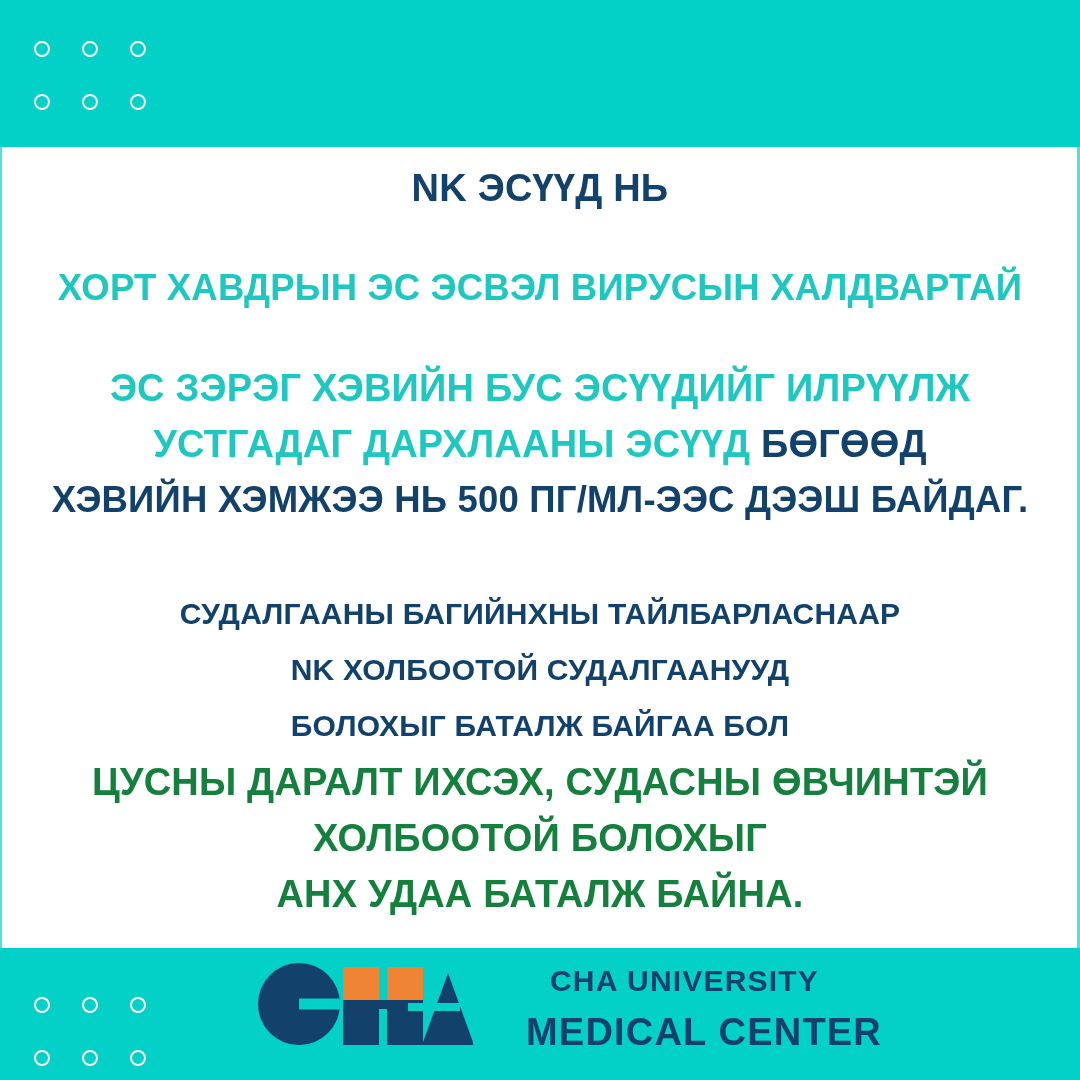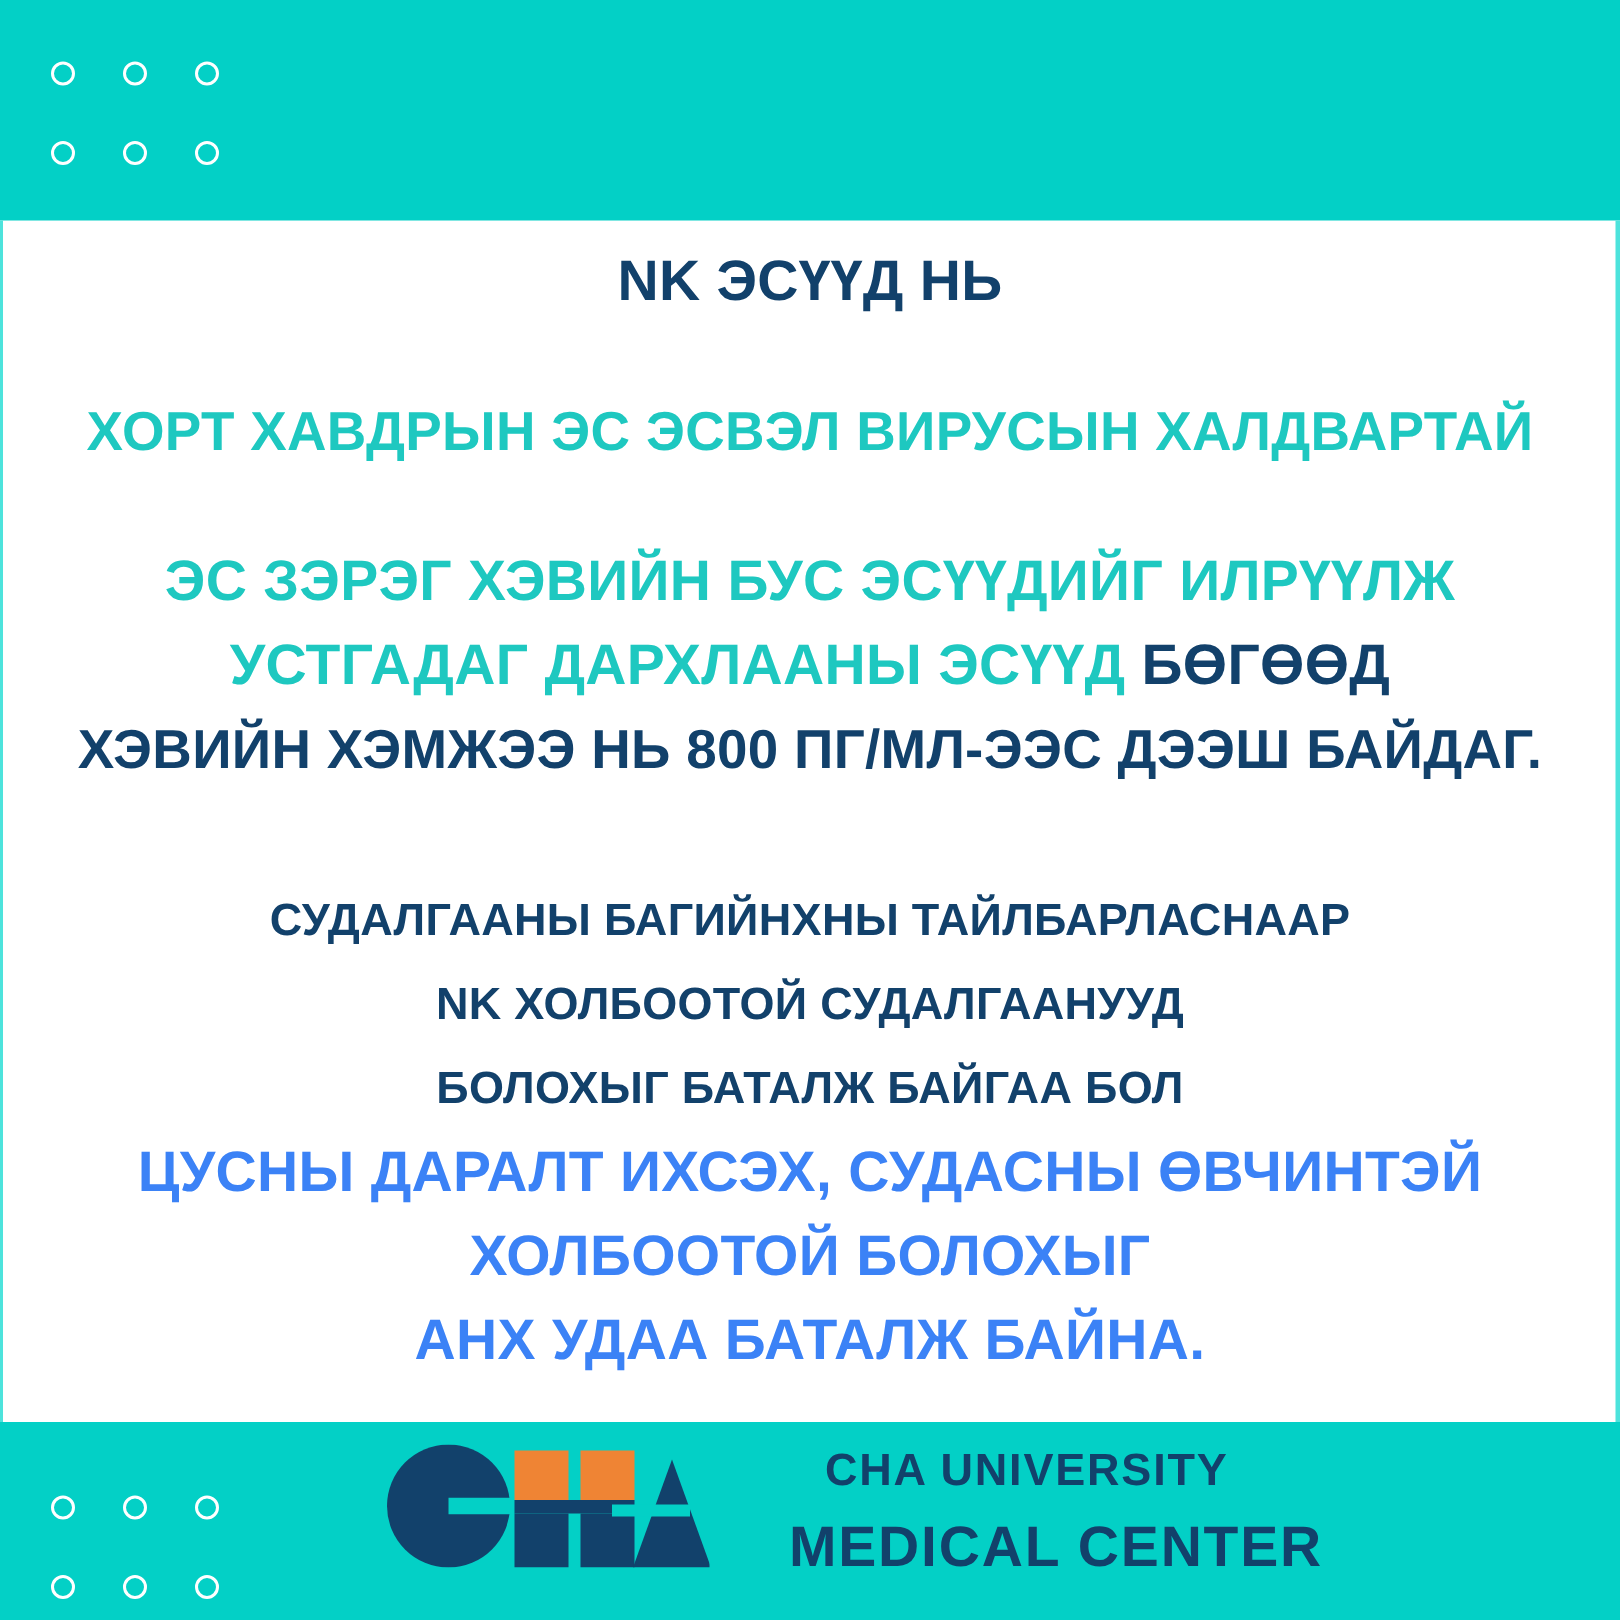--- a/index.html
+++ b/index.html
@@ -76,21 +76,21 @@
   }
   .para { margin: 0; }
   .para-1 { font-size: 38px; line-height: 56px; }
   .para-gap { height: 58px; }
   .para-2 { font-size: 30px; line-height: 56px; }
   .para-3 { font-size: 38px; line-height: 56px; }
 
   .line { display: block; white-space: nowrap; }
   .t-navy  { color: #12416b; }
   .t-teal  { color: #1ec8c0; margin-top: 44px; }
-  .t-orange{ color: #3b82f6; }
+  .t-orange{ color: #15803d; }
   .line-xwide { font-size: 36.5px; }
 
   
   .logo-wrap {
     position: absolute;
     left: 258px;
     top: 963px;
     width: 215px;
     height: 82px;
   }
@@ -149,21 +149,21 @@
   <div class="frame-line frame-left"></div>
   <div class="frame-line frame-right"></div>
 
   <div class="message">
 
     <div class="para para-1">
       <span class="line t-navy">NK ЭСҮҮД НЬ</span>
       <span class="line t-teal line-xwide">ХОРТ ХАВДРЫН ЭС ЭСВЭЛ ВИРУСЫН ХАЛДВАРТАЙ</span>
       <span class="line t-teal">ЭС ЗЭРЭГ ХЭВИЙН БУС ЭСҮҮДИЙГ ИЛРҮҮЛЖ</span>
       <span class="line"><span class="t-teal">УСТГАДАГ ДАРХЛААНЫ ЭСҮҮД</span><span class="t-navy"> БӨГӨӨД</span></span>
-      <span class="line t-navy line-xwide">ХЭВИЙН ХЭМЖЭЭ НЬ 800 ПГ/МЛ-ЭЭС ДЭЭШ БАЙДАГ.</span>
+      <span class="line t-navy line-xwide">ХЭВИЙН ХЭМЖЭЭ НЬ 500 ПГ/МЛ-ЭЭС ДЭЭШ БАЙДАГ.</span>
     </div>
 
     <div class="para-gap"></div>
 
     <div class="para para-2">
       <span class="line t-navy">СУДАЛГААНЫ БАГИЙНХНЫ ТАЙЛБАРЛАСНААР</span>
       <span class="line t-navy">NK ХОЛБООТОЙ СУДАЛГААНУУД</span>
       <span class="line t-navy">БОЛОХЫГ БАТАЛЖ БАЙГАА БОЛ</span>
     </div>
 

